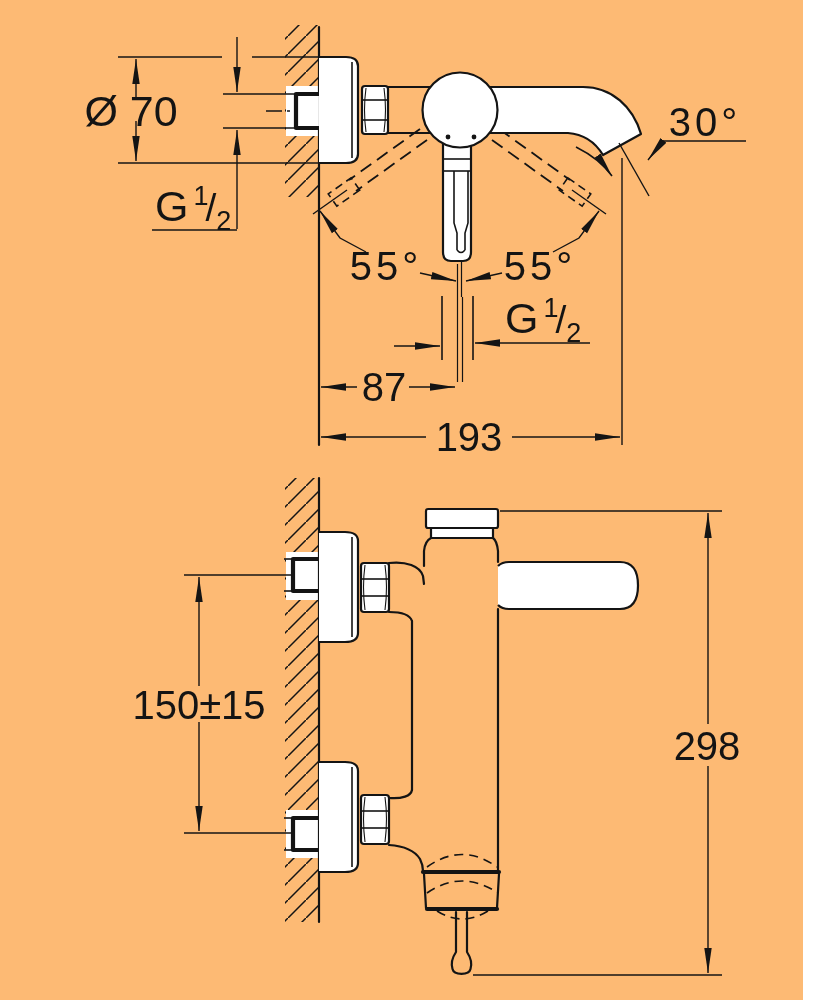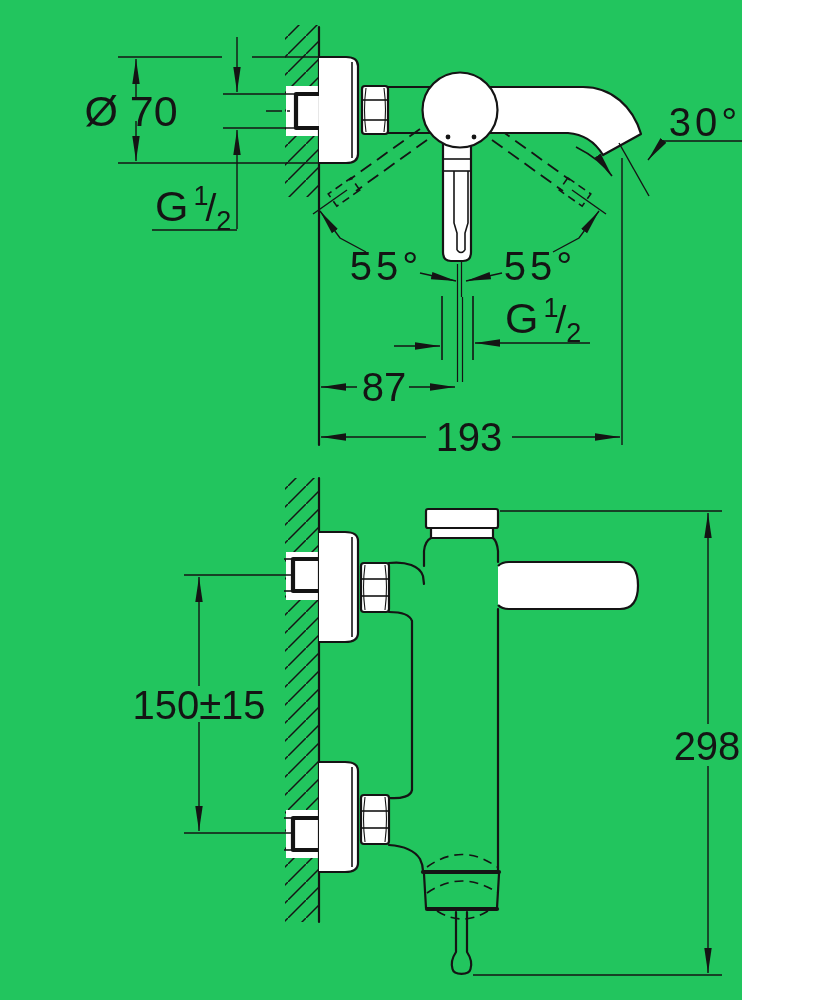--- a/index.html
+++ b/index.html
@@ -1,16 +1,16 @@
 <!DOCTYPE html>
 <html><head>
 <meta charset="utf-8">
 <style>
   html,body{margin:0;padding:0;background:#ffffff;}
-  .stage{width:742px;height:1000px;background:#22c55e;position:relative;overflow:hidden;}
+  .stage{width:803px;height:1000px;background:#fdba74;position:relative;overflow:hidden;}
   svg{display:block;}
   .ol{stroke:#141414;stroke-width:2.2;fill:none;stroke-linecap:round;stroke-linejoin:round;}
   .olf{stroke:#141414;stroke-width:2.2;fill:#ffffff;stroke-linejoin:round;}
   .thin{stroke:#141414;stroke-width:1.4;fill:none;}
   .thin2{stroke:#141414;stroke-width:1.6;fill:none;}
   .bold{stroke:#141414;stroke-width:4.2;fill:#ffffff;stroke-linejoin:round;}
   .boldl{stroke:#141414;stroke-width:4.2;fill:none;stroke-linecap:round;}
   .cl{stroke:#141414;stroke-width:1.3;fill:none;stroke-dasharray:16 5 3 5;}
   .dash{stroke:#141414;stroke-width:1.8;fill:none;stroke-dasharray:13 7;}
   .dashr{stroke:#141414;stroke-width:1.6;fill:none;stroke-dasharray:8 5;}

